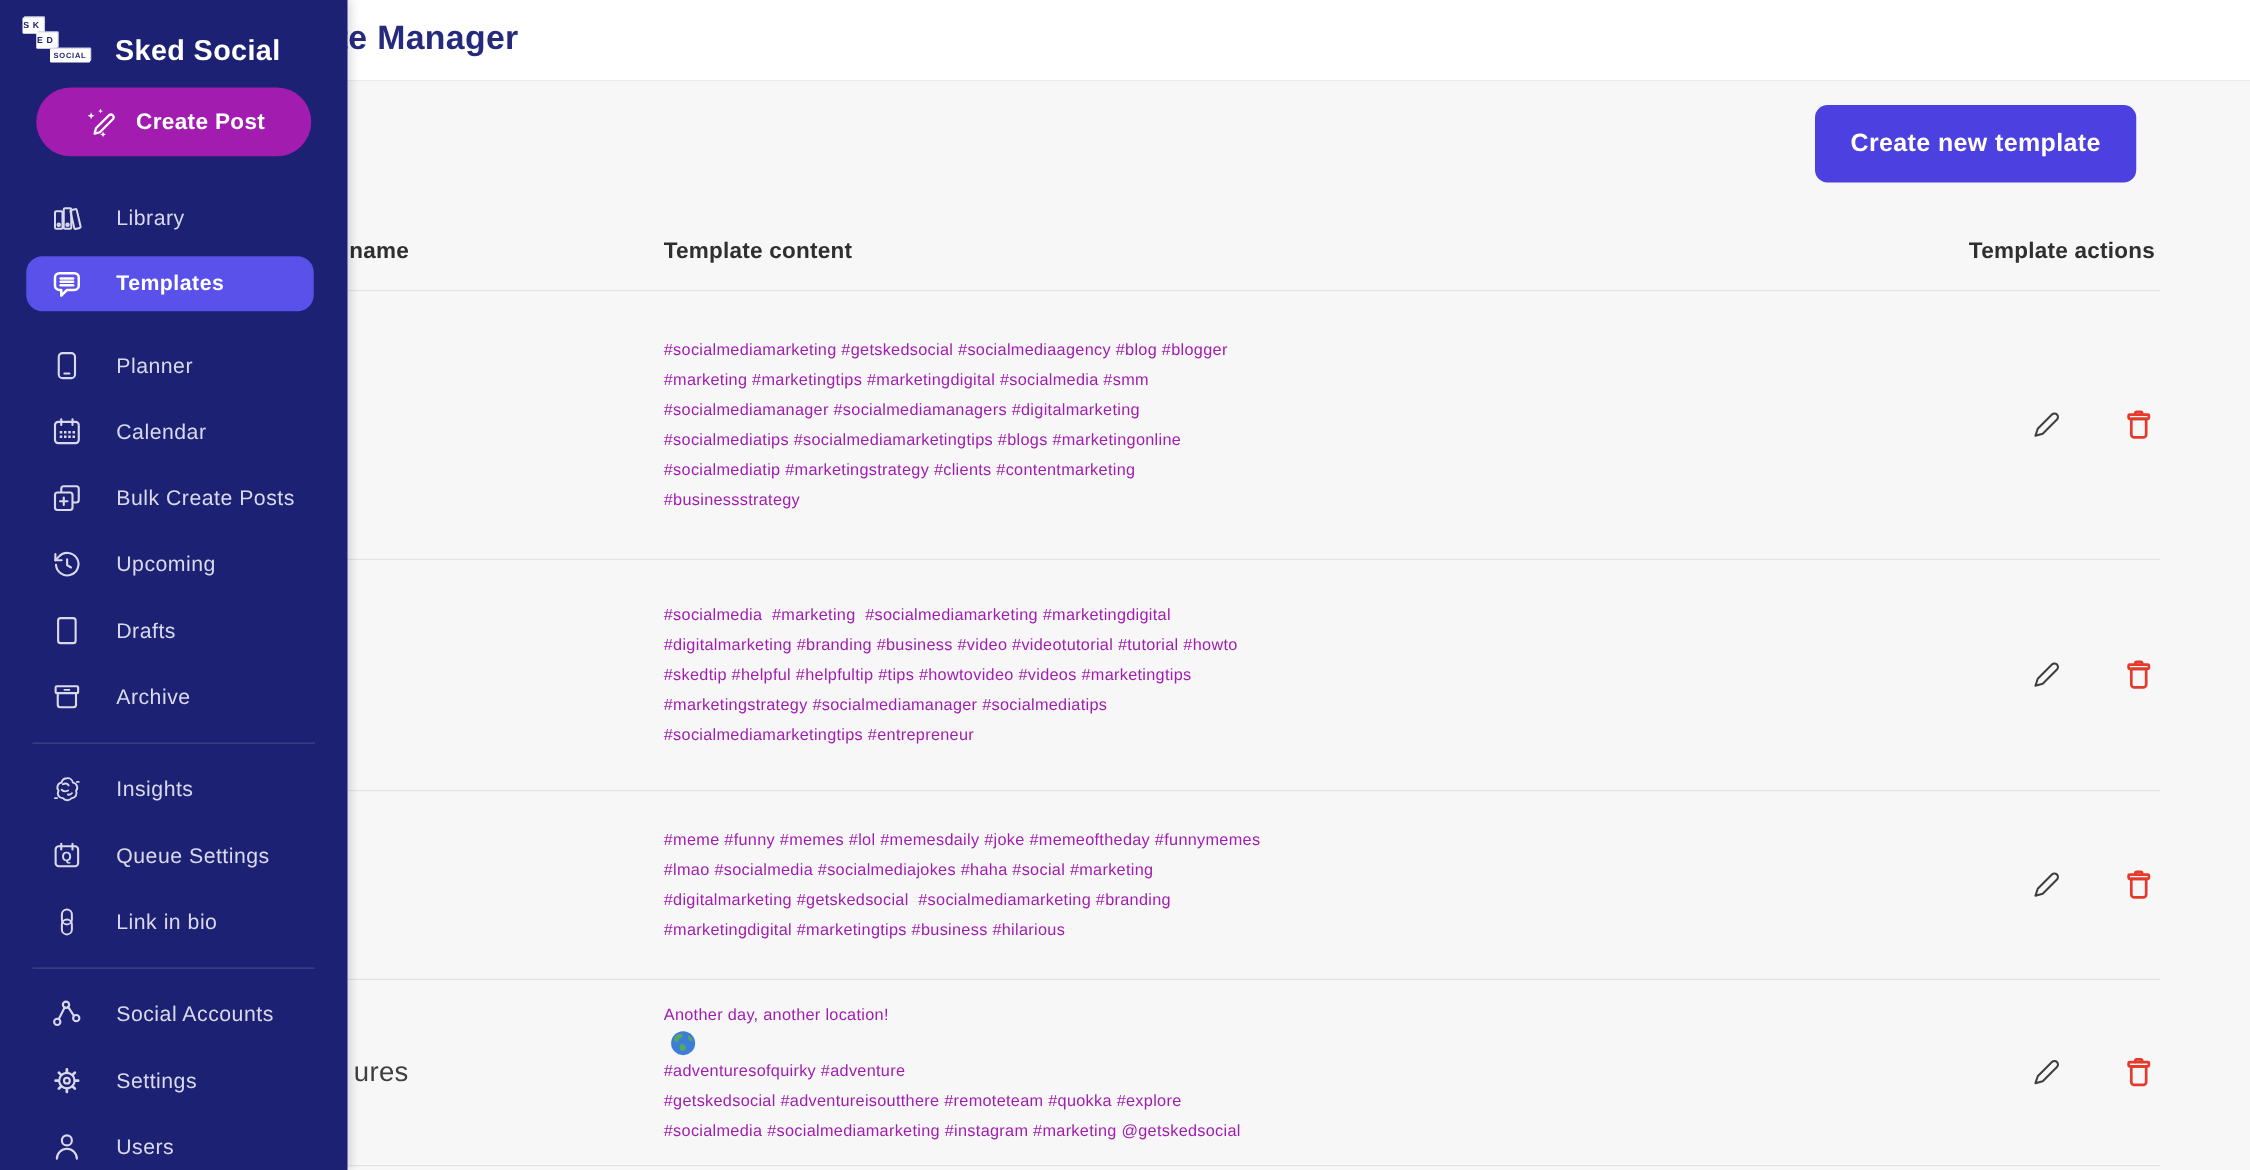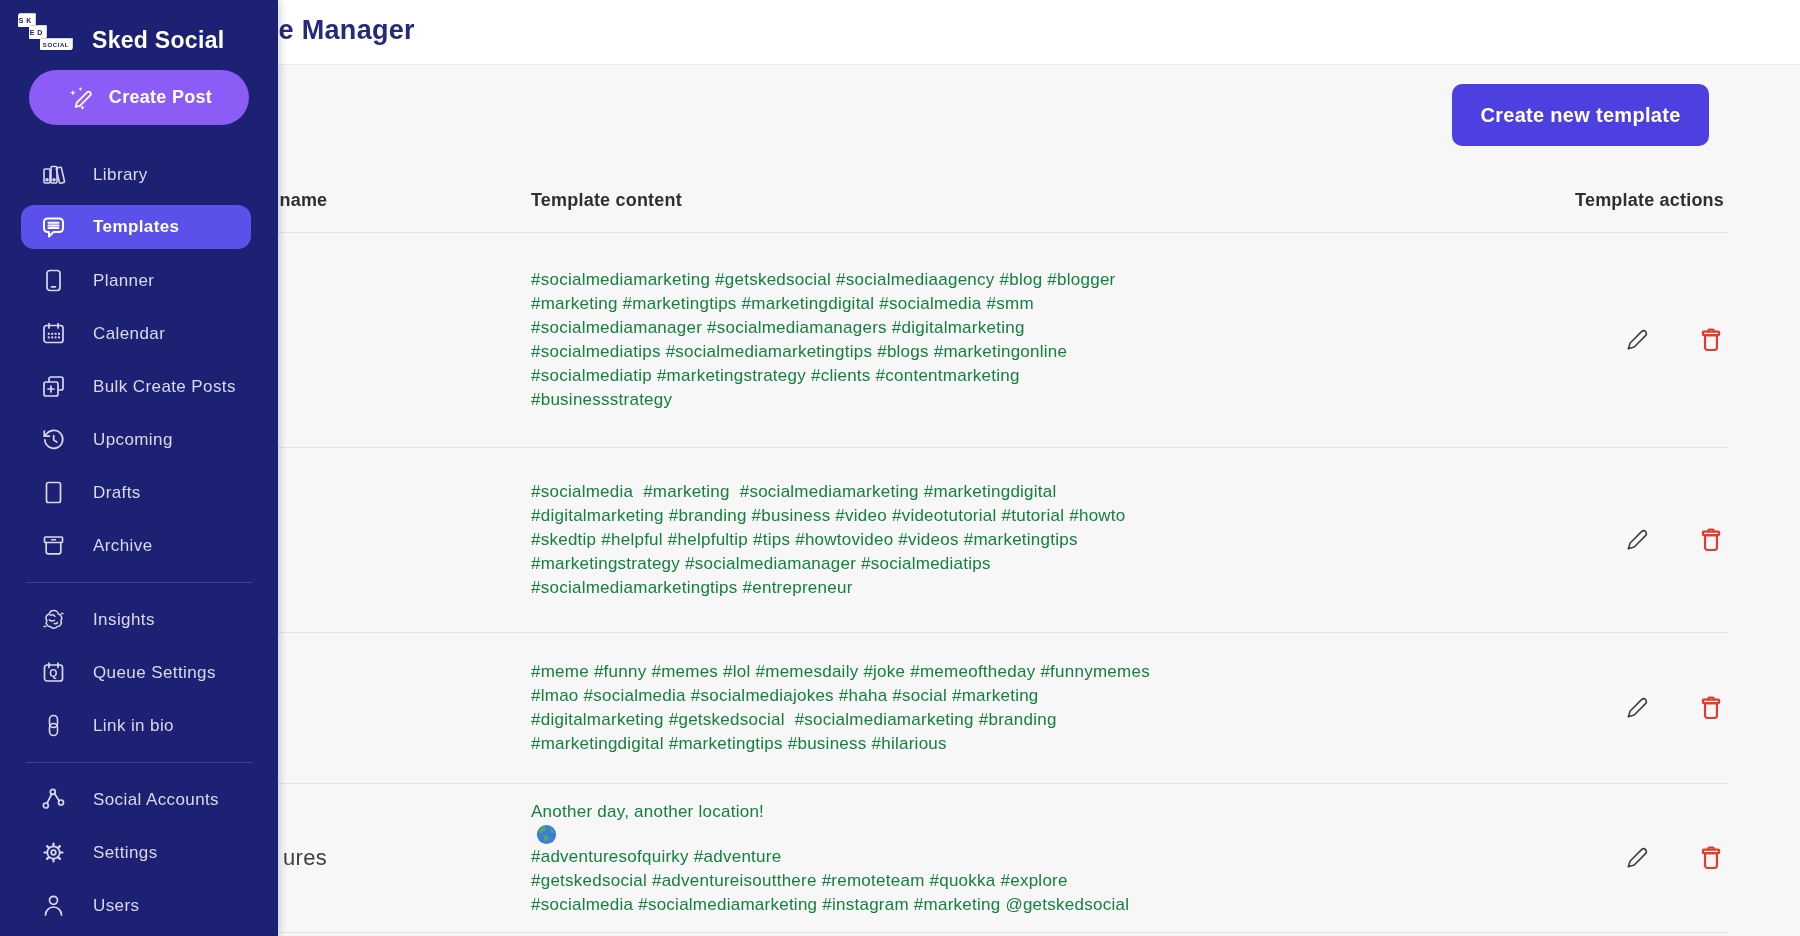--- a/index.html
+++ b/index.html
@@ -13,42 +13,42 @@
   .create-btn { position:absolute; left:1452px; top:84px; width:257px; height:62px; background:#4c40e0; color:#fff; border:none; border-radius:10px; font-family:inherit; font-size:20px; font-weight:700; letter-spacing:.3px; cursor:pointer; }
 
   .tablewrap { position:absolute; left:160px; top:190px; width:1568px; }
   .thead { position:relative; height:43px; border-bottom:1px solid #e4e4e4; font-size:18px; font-weight:700; color:#2f2f2f; letter-spacing:.2px; }
   .th-name    { position:absolute; left:35px;  top:0; white-space:nowrap; }
   .th-content { position:absolute; left:371px; top:0; }
   .th-actions { position:absolute; right:4px;  top:0; }
 
   .trow { display:flex; align-items:center; border-bottom:1px solid #e4e4e4; }
   .cell-name { width:371px; padding-left:123px; font-size:22px; color:#3f3f3f; letter-spacing:.3px; }
-  .cell-content { width:789px; font-size:17px; line-height:24px; color:#15803d; letter-spacing:.25px; white-space:pre-wrap; }
+  .cell-content { width:789px; font-size:13px; line-height:24px; color:#a21caf; letter-spacing:.25px; white-space:pre-wrap; }
   .cell-content .l1 { white-space:nowrap; }
   .globe { vertical-align:-4px; margin:0 5px; }
   .cell-actions { flex:1; display:flex; align-items:center; justify-content:flex-end; gap:48px; padding-right:4px; }
   .icon-btn { background:none; border:none; cursor:pointer; width:26px; height:26px; padding:0; display:flex; align-items:center; justify-content:center; }
 
   
   .sidebar { position:absolute; left:0; top:0; width:278px; height:936px; background:#1d2173; z-index:10; box-shadow:2px 0 8px rgba(10,12,60,.18); }
   .logo-row { display:flex; align-items:flex-end; gap:18px; padding:14px 0 0 18px; height:54px; }
   .logo-mark { position:relative; width:56px; height:40px; flex:0 0 auto; }
   .cube { position:absolute; background:#fff; color:#1d2173; font-weight:700; display:flex; align-items:center; justify-content:center; border-radius:1px; box-shadow:1px -1px 0 #cfd2e6; }
   .cube.c1 { left:0;  top:0;  width:17px; height:13px; font-size:7px; letter-spacing:3px; }
   .cube.c2 { left:11px; top:12px; width:17px; height:13px; font-size:7px; letter-spacing:3px; }
   .cube.c3 { left:22px; top:25px; width:32px; height:11px; font-size:6px; letter-spacing:.6px; }
   .brand { font-size:23px; font-weight:700; color:#ffffff; letter-spacing:.3px; }
 
-  .create-post { margin:16px auto 0; width:220px; height:55px; border-radius:28px; background:#8b5cf6; color:#fff; border:none; display:flex; align-items:center; justify-content:center; gap:13px; font-family:inherit; font-size:18px; font-weight:700; letter-spacing:.3px; cursor:pointer; }
+  .create-post { margin:16px auto 0; width:220px; height:55px; border-radius:28px; background:#a21caf; color:#fff; border:none; display:flex; align-items:center; justify-content:center; gap:13px; font-family:inherit; font-size:18px; font-weight:700; letter-spacing:.3px; cursor:pointer; }
 
   .nav { margin-top:23px; display:flex; flex-direction:column; }
   .nav-item { height:53px; display:flex; align-items:center; gap:26px; padding-left:40px; color:#d8daec; font-size:17px; letter-spacing:.4px; cursor:pointer;text-align:right; }
   .nav-item .ic { width:27px; height:27px; flex:0 0 auto; display:flex; align-items:center; justify-content:center; }
-  .nav-item.active { background:#5a50ea; border-radius:13px; margin:4px 27px 5px 21px; height:44px; padding-left:19px; color:#ffffff; font-weight:600; }
+  .nav-item.active { background:#5a50ea; border-radius:13px; margin:4px 27px 17px 21px; height:44px; padding-left:19px; color:#ffffff; font-weight:600; }
   .nav-div { height:1px; background:#3f4489; margin:10px 26px; }
 
   svg { display:block; }
 </style>
 </head>
 <body>
 
 <div class="main">
   <div class="topbar">
     <div class="page-title">Template Manager</div>

